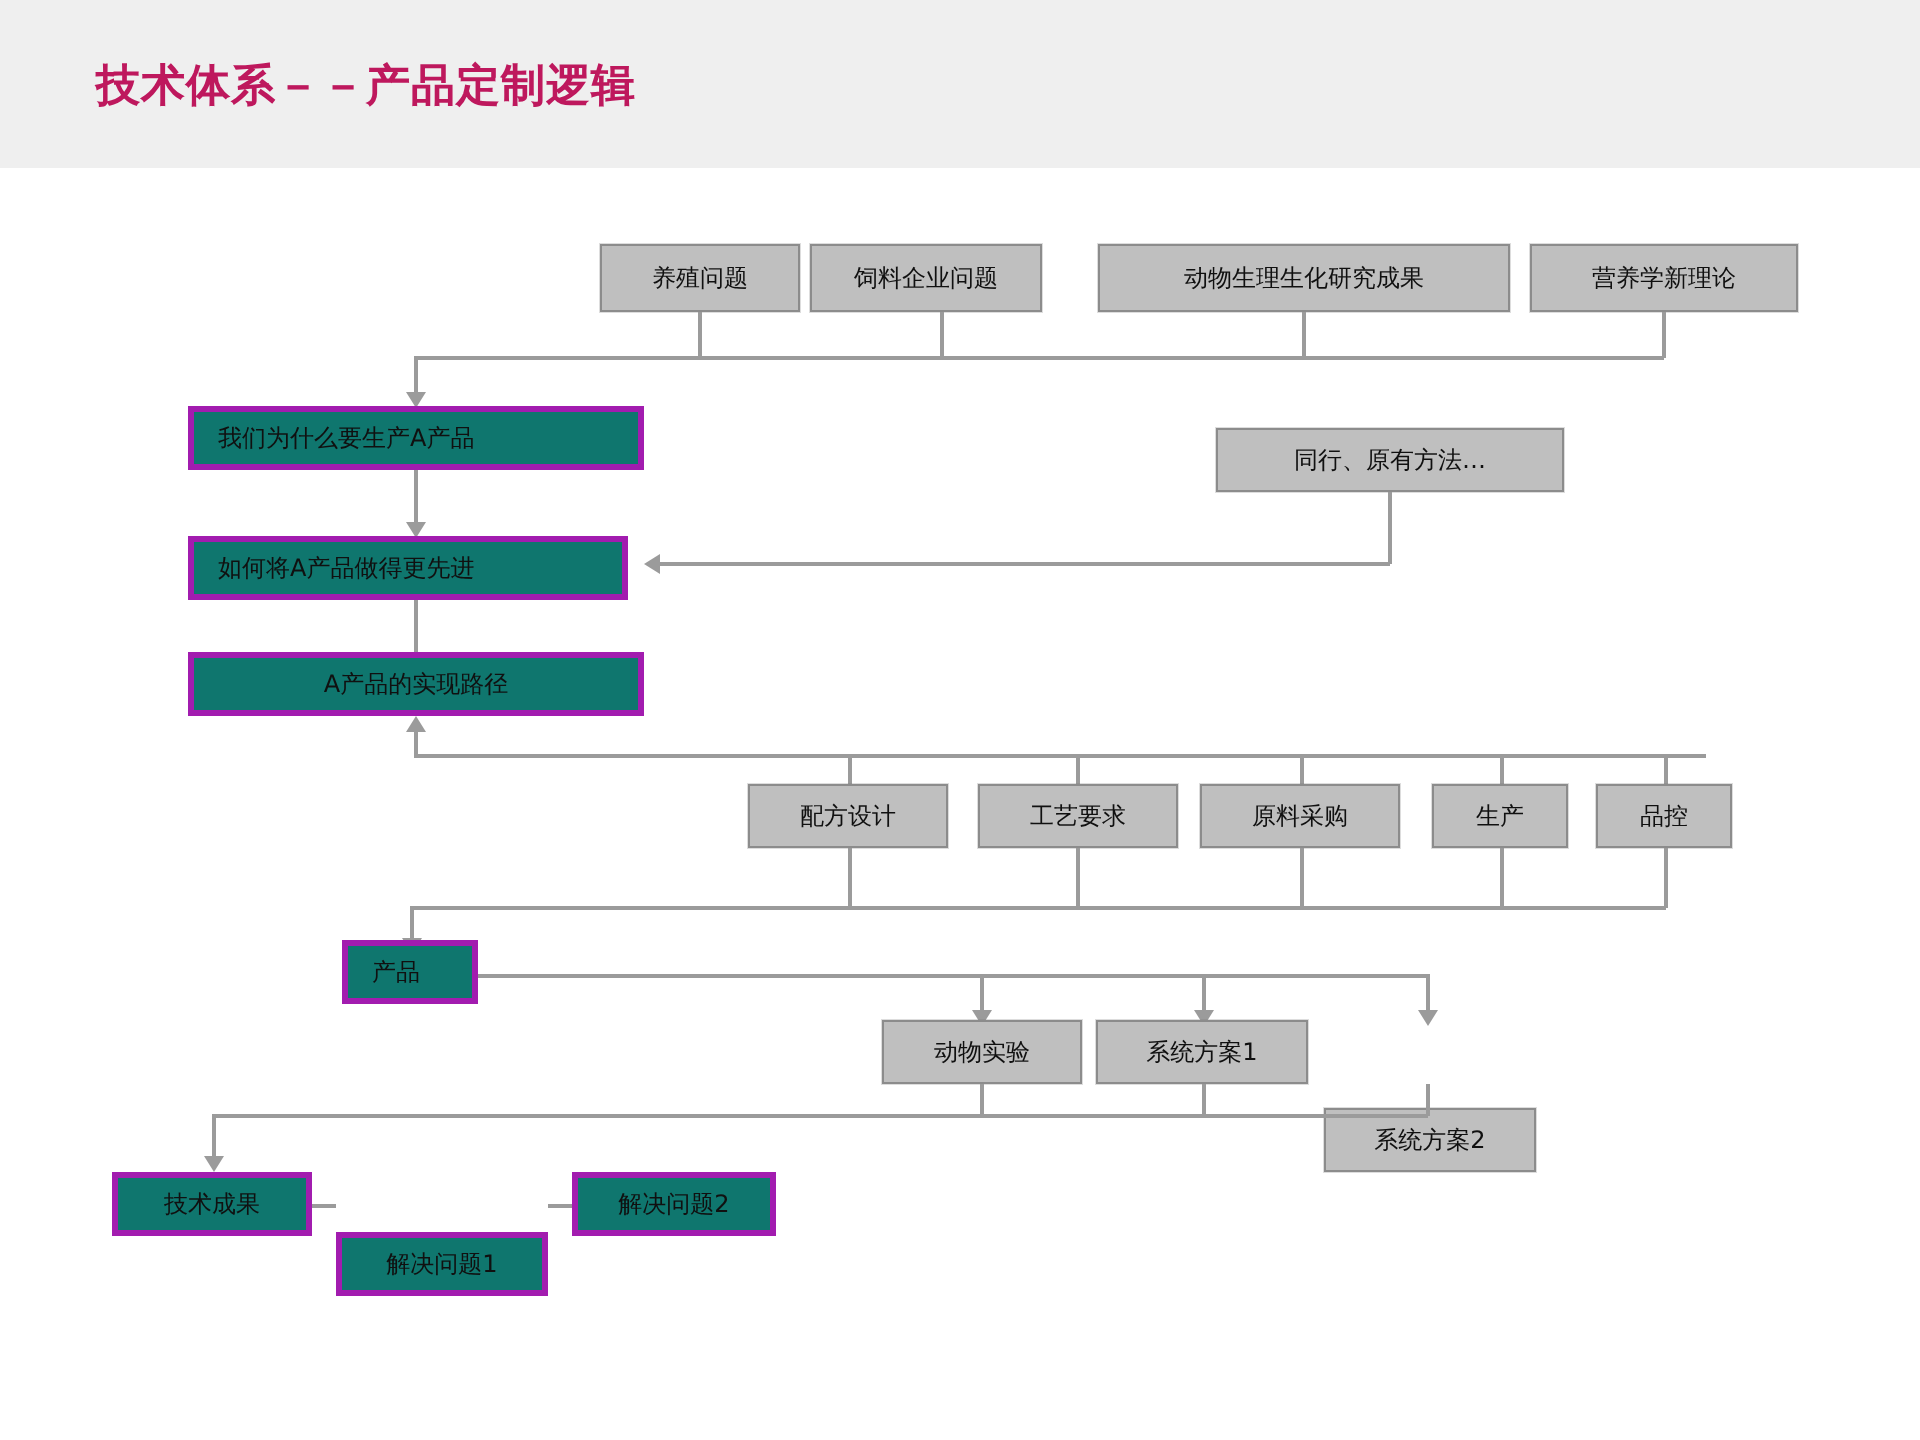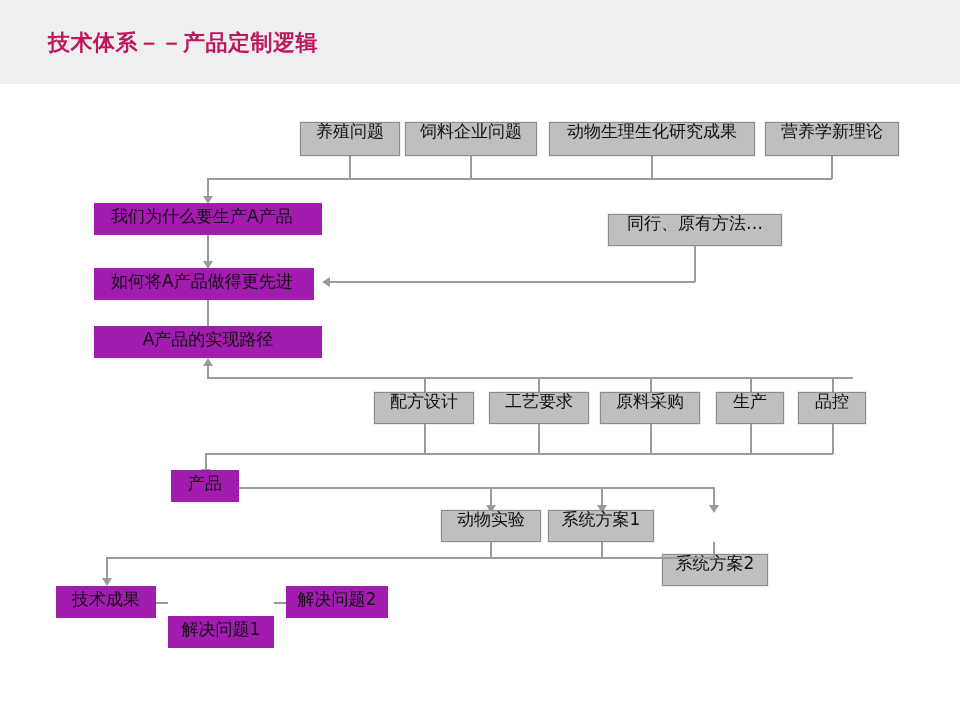--- a/index.html
+++ b/index.html
@@ -30,34 +30,35 @@
     font-size: 22px;
     font-weight: bold;
     color: #be185d;
     letter-spacing: 0.5px;
     white-space: nowrap;
   }
   .node {
     position: absolute;
     box-sizing: border-box;
     display: flex;
+    align-items: center;
     justify-content: center;
-    font-size: 17px;
+    font-size: 12px;
     color: #101010;
     white-space: nowrap;
     line-height: 1;
   }
   .node.gray {
     background: #bfbfbf;
     border: 1px solid #8c8c8c;
     box-shadow: 0 0 0 0.5px rgba(120,120,120,0.25);
   }
   .node.blue {
-    background: #a21caf;
-    border: 5px solid #a21caf;
+    background: #0f766e;
+    border: 3px solid #a21caf;
   }
   .node.left {
     justify-content: flex-start;
     padding-left: 12px;
   }
   .conn {
     position: absolute;
     background: #9b9b9b;
   }
   .conn.h { height: 1.6px; }
@@ -87,21 +88,21 @@
 <body>
 
 <div id="slide">
 
   <div id="title-band"></div>
   <div id="title-text">技术体系－－产品定制逻辑</div>
 
   <div class="node gray" style="left:300px; top:122px; width:100px; height:34px;">
     <span>养殖问题</span>
   </div>
-  <div class="node gray" style="left:405px; top:122px; width:132px; height:34px;">
+  <div class="node gray" style="left:405px; top:122px; width:116px; height:34px;">
     <span>饲料企业问题</span>
   </div>
   <div class="node gray" style="left:549px; top:122px; width:206px; height:34px;">
     <span>动物生理生化研究成果</span>
   </div>
   <div class="node gray" style="left:765px; top:122px; width:134px; height:34px;">
     <span>营养学新理论</span>
   </div>
 
   <div class="conn v" style="left:349px; top:156px; height:23px;"></div>

